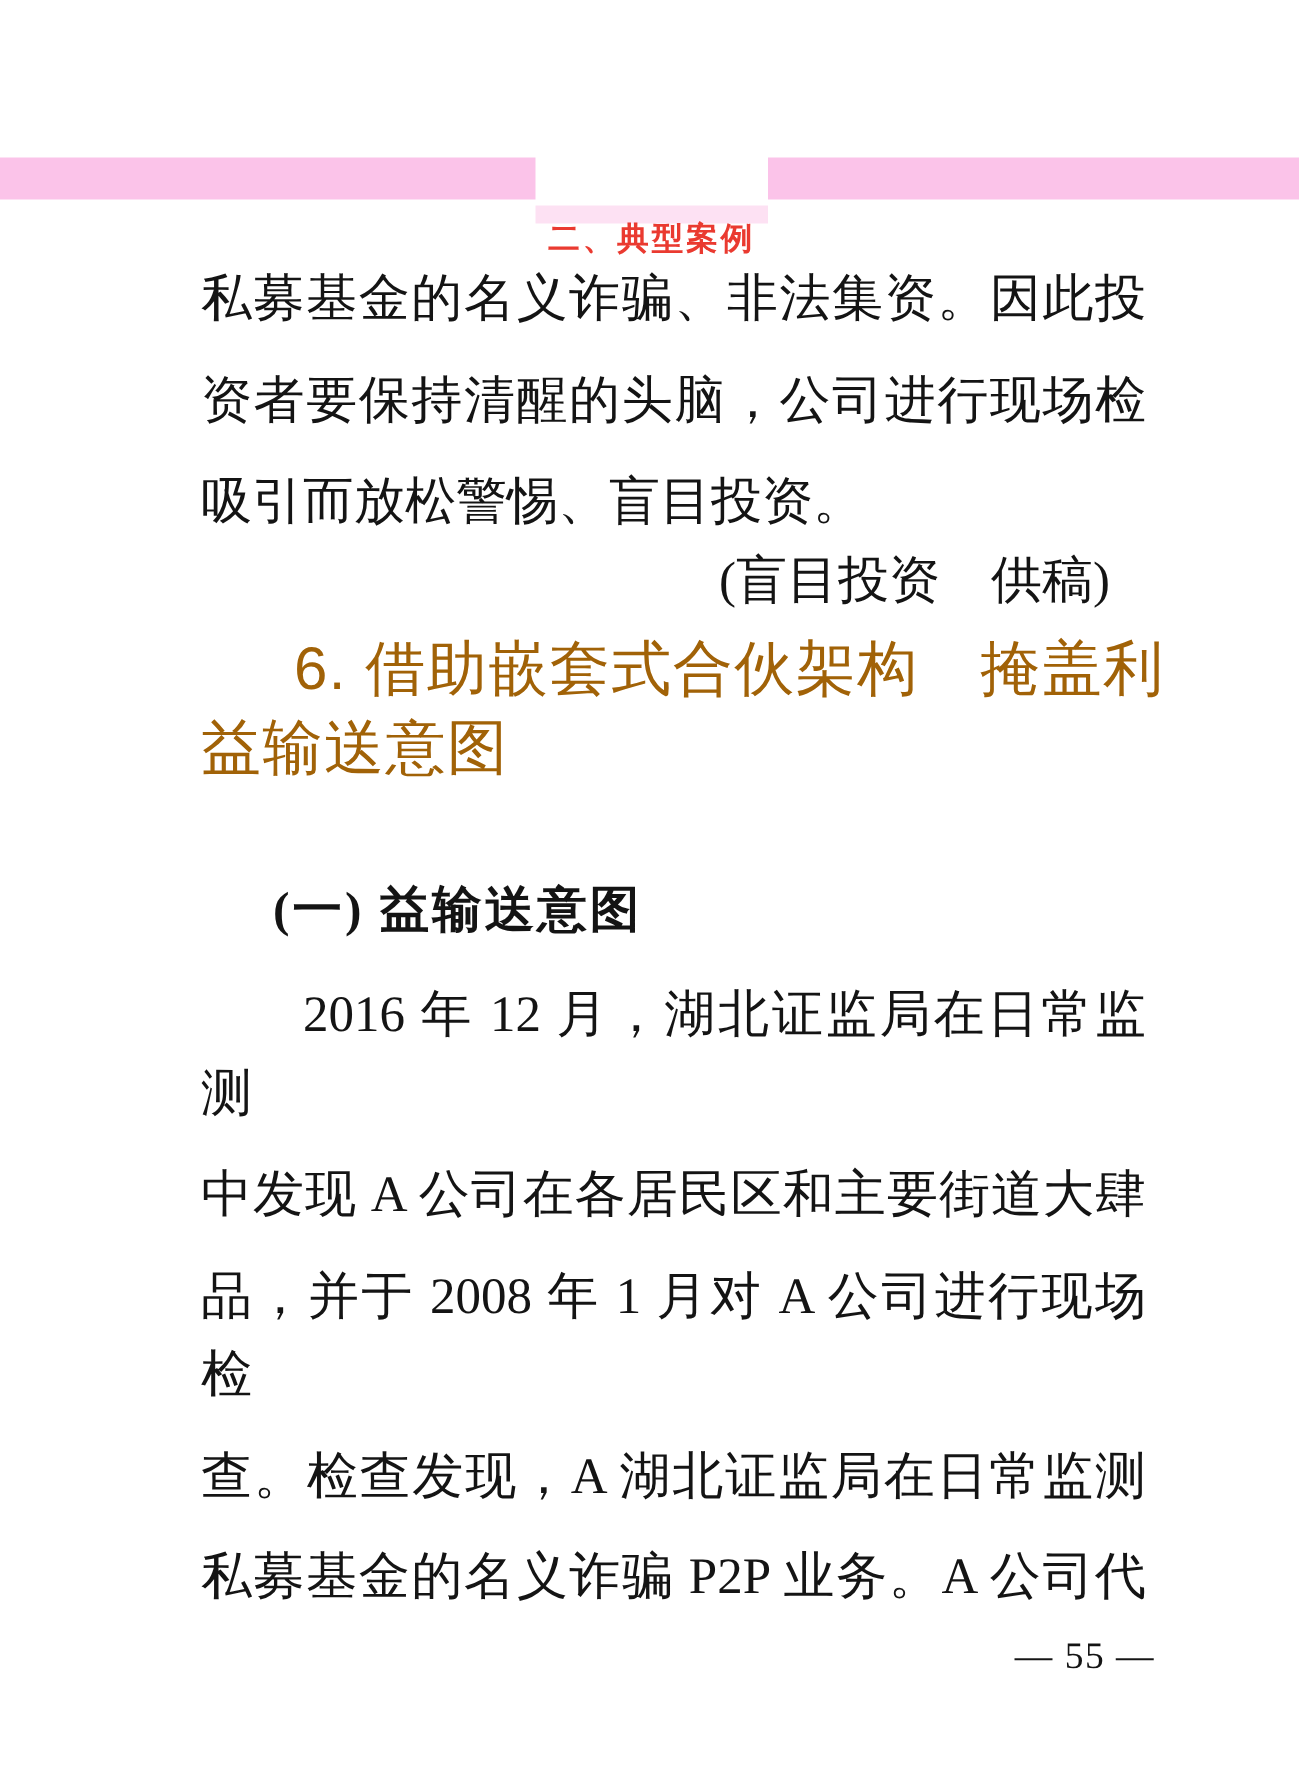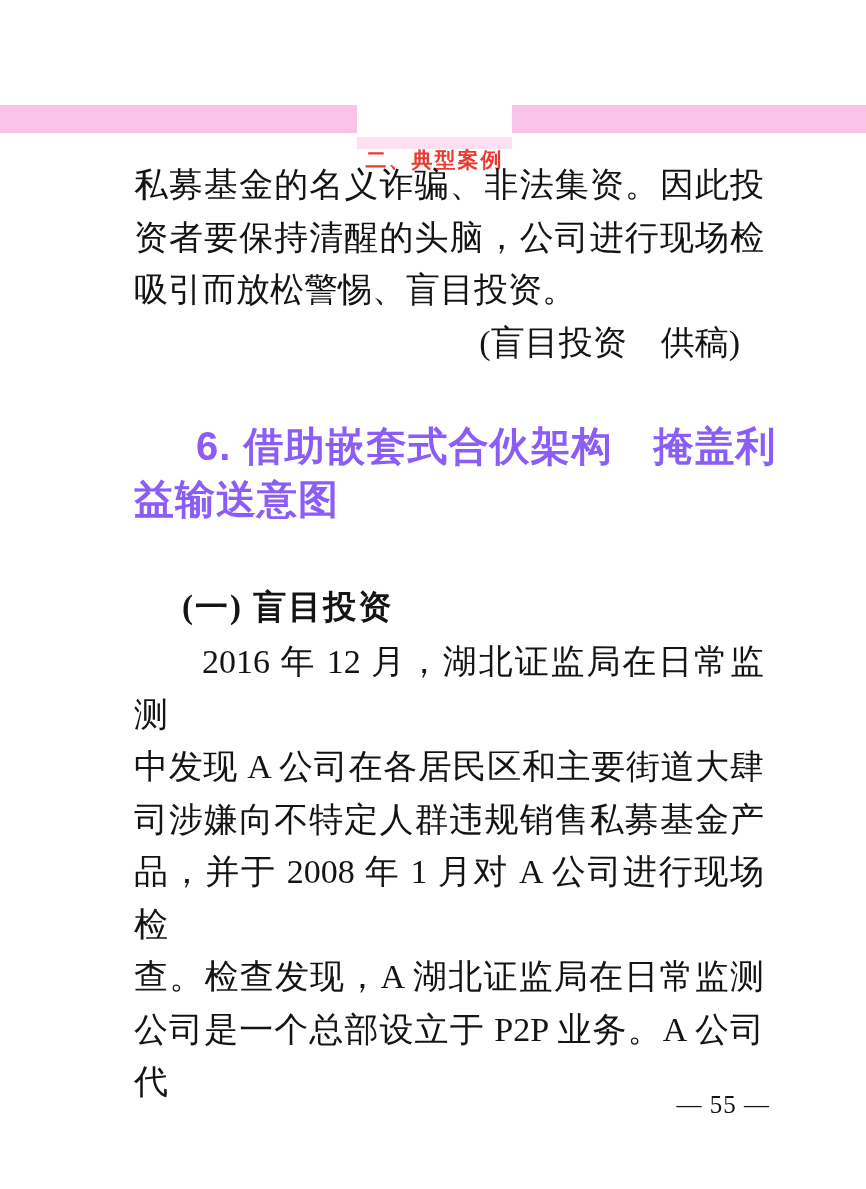--- a/index.html
+++ b/index.html
@@ -27,35 +27,36 @@
     font-weight: bold; font-size: 21px; letter-spacing: 2px;
     color: #ea3a30; white-space: nowrap; margin-top: 40px;
   }
 
   
   .textcol { position: absolute; left: 134px; width: 630px; }
   .bodyline {
     font-size: 34px; line-height: 52.5px;
     text-align: justify; text-align-last: justify;
     white-space: normal;
+    margin-top: 15px;
   }
   .bodyline.para-last { text-align-last: left; }
   .bodyline.indent { text-indent: 68px; }
   .attribution {
     font-size: 34px; line-height: 52.5px;
     text-align: right; text-align-last: right;
     padding-right: 24px;
   }
 
   
   .case-heading {
     position: absolute; left: 134px; top: 420px; width: 645px;
     font-family: "Liberation Sans", "DejaVu Sans", sans-serif;
-    font-weight: bold; font-size: 40px; line-height: 53px;
-    color: #8b5cf6; letter-spacing: 1px;
+    font-weight: normal; font-size: 40px; line-height: 53px;
+    color: #a16207; letter-spacing: 1px;
   }
   .case-heading .l1 { text-indent: 62px; }
 
   
   .section-title {
     position: absolute; left: 134px; top: 584px; width: 630px;
     font-weight: bold; font-size: 33px; line-height: 46px;
     text-indent: 48px; letter-spacing: 2px;
   }
 
@@ -79,24 +80,23 @@
   <div class="bodyline">资者要保持清醒的头脑，公司进行现场检</div>
   <div class="bodyline para-last">吸引而放松警惕、盲目投资。</div>
   <div class="attribution">(盲目投资　供稿)</div>
 </div>
 
 <div class="case-heading">
   <div class="l1">6. 借助嵌套式合伙架构　掩盖利</div>
   <div class="l2">益输送意图</div>
 </div>
 
-<div class="section-title">(一) 盲目投资</div>
+<div class="section-title">(一) 益输送意图</div>
 
 <div class="textcol" style="top:636px;">
   <div class="bodyline indent">2016 年 12 月，湖北证监局在日常监测</div>
   <div class="bodyline">中发现 A 公司在各居民区和主要街道大肆</div>
-  <div class="bodyline">司涉嫌向不特定人群违规销售私募基金产</div>
   <div class="bodyline">品，并于 2008 年 1 月对 A 公司进行现场检</div>
   <div class="bodyline">查。检查发现，A 湖北证监局在日常监测</div>
-  <div class="bodyline">公司是一个总部设立于 P2P 业务。A 公司代</div>
+  <div class="bodyline">私募基金的名义诈骗 P2P 业务。A 公司代</div>
 </div>
 
 <div class="page-number">— 55 —</div>
 
 </body></html>

